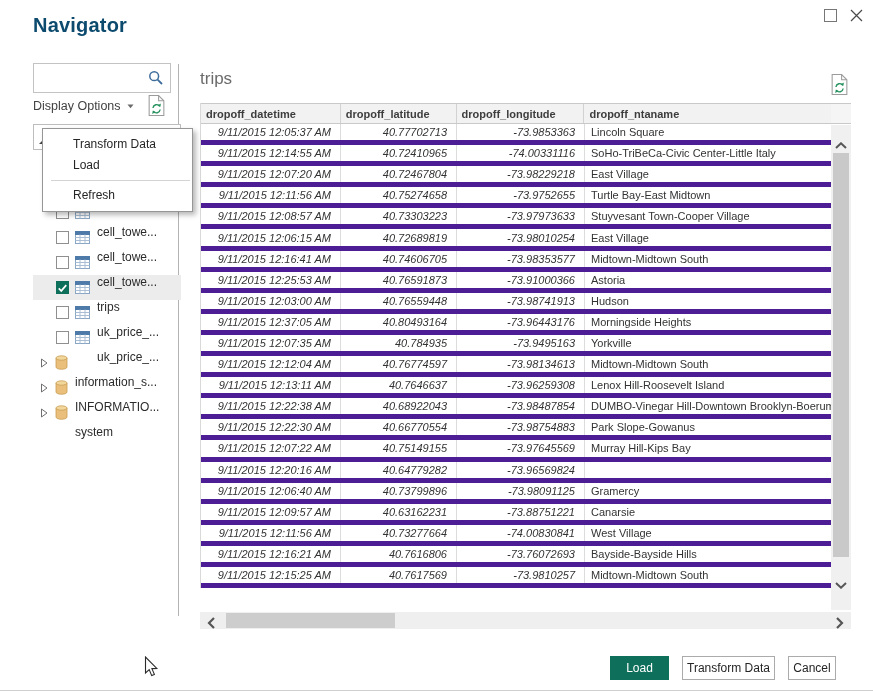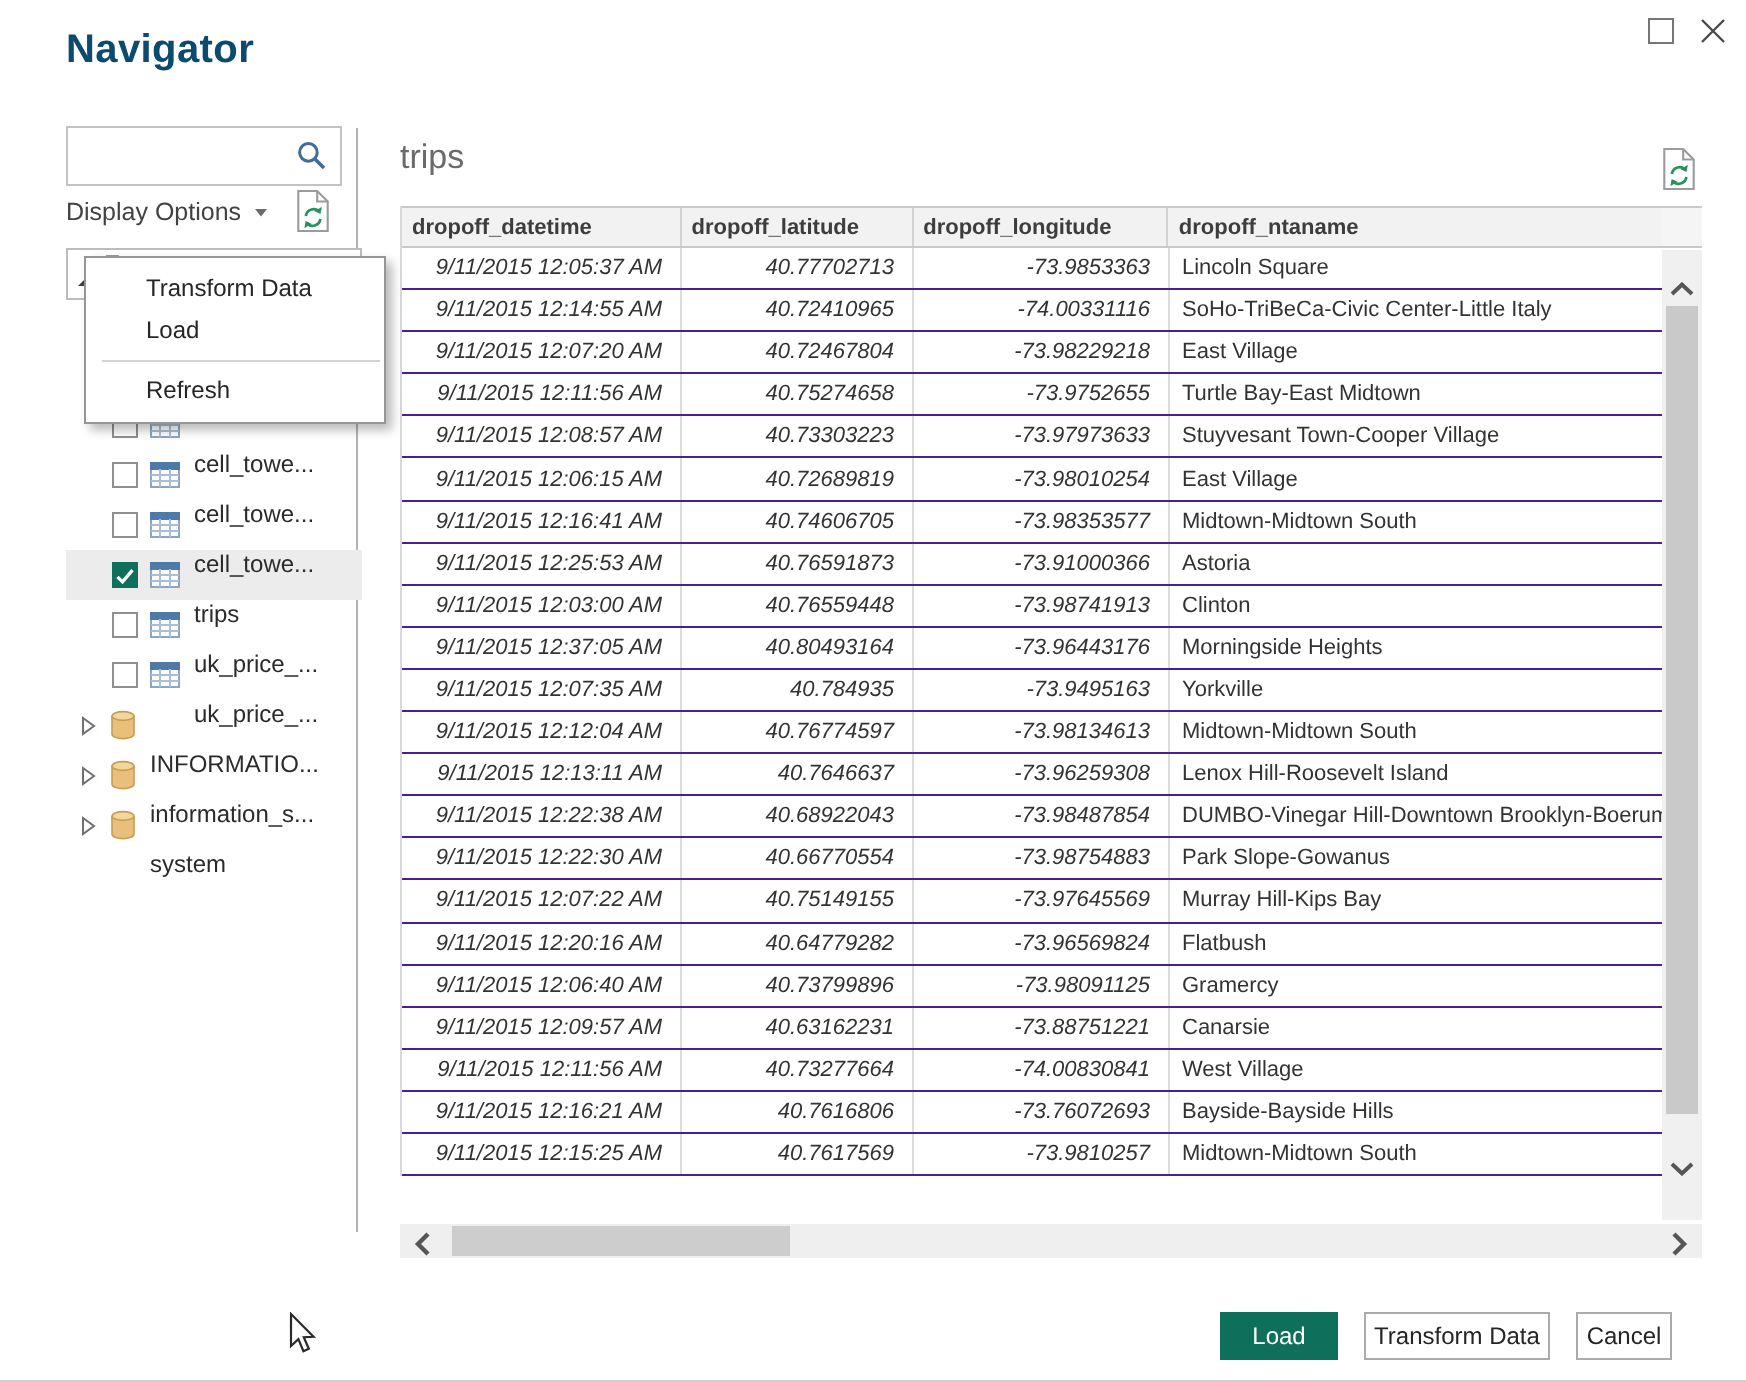--- a/index.html
+++ b/index.html
@@ -50,21 +50,21 @@
   .menu-item{height:21px;line-height:21px;padding-left:30px;font-size:12px;color:#262626;cursor:default;}
   .menu-sep{height:1px;background:#d4d4d4;margin:4px 2px 4px 8px;}
 
   
   .preview-title{position:absolute;left:200px;top:69px;font-size:17px;color:#6b6b6b;}
   .ptable{position:absolute;left:200px;top:103px;width:651px;border-left:1px solid #d9d9d9;box-sizing:border-box;}
   .thead{display:flex;height:21px;border-top:1px solid #c9c9c9;border-bottom:1px solid #c9c9c9;background:#f2f2f2;box-sizing:border-box;}
   .h-cell{font-size:11px;font-weight:bold;color:#3d3d3d;display:flex;align-items:center;padding-left:5px;box-sizing:border-box;border-right:1px solid #d2d2d2;overflow:hidden;white-space:nowrap;}
   .h-corner{width:20px;background:#f5f5f5;border-right:none;}
   .tbody{position:relative;}
-  .t-row{display:flex;height:21.1px;border-bottom:1px solid #4c1d95;background:#fff;box-sizing:border-box;}
+  .t-row{display:flex;height:21.1px;border-bottom:5px solid #4c1d95;background:#fff;box-sizing:border-box;}
   .t-cell{font-size:11px;color:#333;display:flex;align-items:center;box-sizing:border-box;border-right:1px solid #dcdcdc;overflow:hidden;white-space:nowrap;}
   .t-cell.num{justify-content:flex-end;padding-right:9px;font-style:italic;}
   .c0{width:140px;}
   .c1{width:116px;}
   .c2{width:128px;}
   .c3{width:247px;padding-left:6px;border-right:none;}
   .h-cell.c3{padding-left:5px;}
 
   
   .vscroll{position:absolute;right:0;top:22px;width:20px;height:485px;background:#f0f0f0;}
@@ -222,35 +222,35 @@
             <svg width="9" height="10" viewBox="0 0 9 10">
               <path d="M1.5 1 L7 5 L1.5 9 Z" fill="none" stroke="#707070"></path>
             </svg>
           </span>
           <span class="dicon">
             <svg width="13" height="15" viewBox="0 0 13 15">
               <path d="M1 3 V12 C1 13.3 3.4 14.3 6.5 14.3 C9.6 14.3 12 13.3 12 12 V3" fill="#E9BF7B" stroke="#c89c52" stroke-width="0.8"></path>
               <ellipse cx="6.5" cy="3" rx="5.5" ry="2.2" fill="#f2d79c" stroke="#c89c52" stroke-width="0.8"></ellipse>
             </svg>
           </span>
-          <span class="lbl">INFORMATIO...</span>
+          <span class="lbl">information_s...</span>
         </div>
         <div class="tree-row">
           <span class="exp">
             <svg width="9" height="10" viewBox="0 0 9 10">
               <path d="M1.5 1 L7 5 L1.5 9 Z" fill="none" stroke="#707070"></path>
             </svg>
           </span>
           <span class="dicon">
             <svg width="13" height="15" viewBox="0 0 13 15">
               <path d="M1 3 V12 C1 13.3 3.4 14.3 6.5 14.3 C9.6 14.3 12 13.3 12 12 V3" fill="#E9BF7B" stroke="#c89c52" stroke-width="0.8"></path>
               <ellipse cx="6.5" cy="3" rx="5.5" ry="2.2" fill="#f2d79c" stroke="#c89c52" stroke-width="0.8"></ellipse>
             </svg>
           </span>
-          <span class="lbl">information_s...</span>
+          <span class="lbl">INFORMATIO...</span>
         </div>
         <div class="tree-row">
           <span class="exp">
             <svg width="9" height="10" viewBox="0 0 9 10">
               <path d="M1.5 1 L7 5 L1.5 9 Z" fill="none" stroke="#707070"></path>
             </svg>
           </span>
           <span class="dicon">
             <svg width="13" height="15" viewBox="0 0 13 15">
               <path d="M1 3 V12 C1 13.3 3.4 14.3 6.5 14.3 C9.6 14.3 12 13.3 12 12 V3" fill="#E9BF7B" stroke="#c89c52" stroke-width="0.8"></path>
@@ -335,21 +335,21 @@
         <div class="t-row">
           <div class="t-cell c0 num">9/11/2015 12:25:53 AM</div>
           <div class="t-cell c1 num">40.76591873</div>
           <div class="t-cell c2 num">-73.91000366</div>
           <div class="t-cell c3">Astoria</div>
         </div>
         <div class="t-row">
           <div class="t-cell c0 num">9/11/2015 12:03:00 AM</div>
           <div class="t-cell c1 num">40.76559448</div>
           <div class="t-cell c2 num">-73.98741913</div>
-          <div class="t-cell c3">Clinton</div>
+          <div class="t-cell c3">Hudson</div>
         </div>
         <div class="t-row">
           <div class="t-cell c0 num">9/11/2015 12:37:05 AM</div>
           <div class="t-cell c1 num">40.80493164</div>
           <div class="t-cell c2 num">-73.96443176</div>
           <div class="t-cell c3">Morningside Heights</div>
         </div>
         <div class="t-row">
           <div class="t-cell c0 num">9/11/2015 12:07:35 AM</div>
           <div class="t-cell c1 num">40.784935</div>
@@ -383,21 +383,20 @@
         <div class="t-row">
           <div class="t-cell c0 num">9/11/2015 12:07:22 AM</div>
           <div class="t-cell c1 num">40.75149155</div>
           <div class="t-cell c2 num">-73.97645569</div>
           <div class="t-cell c3">Murray Hill-Kips Bay</div>
         </div>
         <div class="t-row">
           <div class="t-cell c0 num">9/11/2015 12:20:16 AM</div>
           <div class="t-cell c1 num">40.64779282</div>
           <div class="t-cell c2 num">-73.96569824</div>
-          <div class="t-cell c3">Flatbush</div>
         </div>
         <div class="t-row">
           <div class="t-cell c0 num">9/11/2015 12:06:40 AM</div>
           <div class="t-cell c1 num">40.73799896</div>
           <div class="t-cell c2 num">-73.98091125</div>
           <div class="t-cell c3">Gramercy</div>
         </div>
         <div class="t-row">
           <div class="t-cell c0 num">9/11/2015 12:09:57 AM</div>
           <div class="t-cell c1 num">40.63162231</div>

